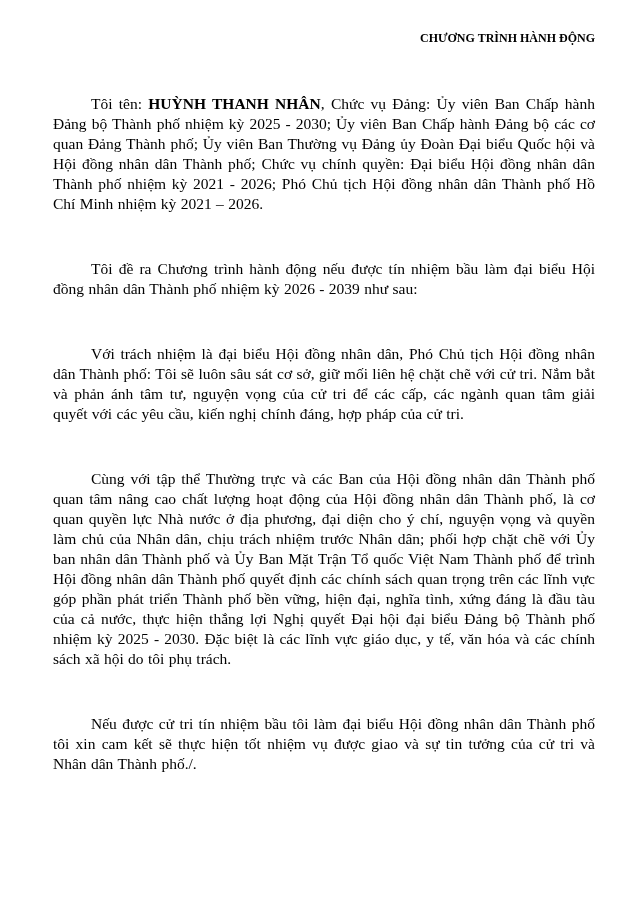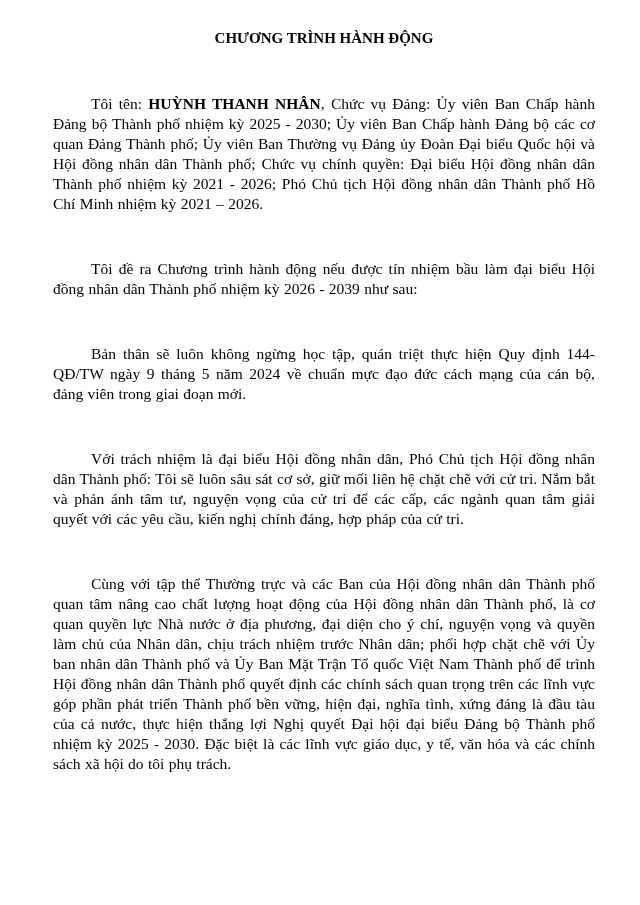--- a/index.html
+++ b/index.html
@@ -9,23 +9,23 @@
       height: 905px;
       background: #ffffff;
       color: #000000;
       padding: 27px 45px 0 53px;
       font-family: "Liberation Serif", "DejaVu Serif", serif;
       font-size: 15.5px;
       line-height: 20px;
       overflow: hidden;
     }
     .title {
-      text-align: center;
+      text-align: right;
       font-weight: bold;
-      font-size: 15px;
+      font-size: 12px;
       line-height: 22px;
       margin-bottom: 12px;
     }
     .page p {
       text-align: justify;
       text-indent: 38px;
       margin-bottom: 7px;
       word-spacing: 0.5px;
       margin-top: 45px;
     }
@@ -37,20 +37,20 @@
 <div class="page">
 
   <div class="title">
     <div>CHƯƠNG TRÌNH HÀNH ĐỘNG</div>
   </div>
 
   <p><span>Tôi tên: </span><span class="bold">HUỲNH THANH NHÂN</span><span>, Chức vụ Đảng: Ủy viên Ban Chấp hành Đảng bộ Thành phố nhiệm kỳ 2025 - 2030; Ủy viên Ban Chấp hành Đảng bộ các cơ quan Đảng Thành phố; Ủy viên Ban Thường vụ Đảng ủy Đoàn Đại biểu Quốc hội và Hội đồng nhân dân Thành phố; Chức vụ chính quyền: Đại biểu Hội đồng nhân dân Thành phố nhiệm kỳ 2021 - 2026; Phó Chủ tịch Hội đồng nhân dân Thành phố Hồ Chí Minh nhiệm kỳ 2021 – 2026.</span></p>
 
   <p>Tôi đề ra Chương trình hành động nếu được tín nhiệm bầu làm đại biểu Hội đồng nhân dân Thành phố nhiệm kỳ 2026 - 2039 như sau:</p>
 
-  <p>Bản thân sẽ luôn không ngừng học tập, quán triệt thực hiện Quy định 144-QĐ/TW ngày 9 tháng 5 năm 2024 về chuẩn mực đạo đức cách mạng của cán bộ, đảng viên trong giai đoạn mới.</p>
 
   <p>Với trách nhiệm là đại biểu Hội đồng nhân dân, Phó Chủ tịch Hội đồng nhân dân Thành phố: Tôi sẽ luôn sâu sát cơ sở, giữ mối liên hệ chặt chẽ với cử tri. Nắm bắt và phản ánh tâm tư, nguyện vọng của cử tri để các cấp, các ngành quan tâm giải quyết với các yêu cầu, kiến nghị chính đáng, hợp pháp của cử tri.</p>
 
   <p>Cùng với tập thể Thường trực và các Ban của Hội đồng nhân dân Thành phố quan tâm nâng cao chất lượng hoạt động của Hội đồng nhân dân Thành phố, là cơ quan quyền lực Nhà nước ở địa phương, đại diện cho ý chí, nguyện vọng và quyền làm chủ của Nhân dân, chịu trách nhiệm trước Nhân dân; phối hợp chặt chẽ với Ủy ban nhân dân Thành phố và Ủy Ban Mặt Trận Tổ quốc Việt Nam Thành phố để trình Hội đồng nhân dân Thành phố quyết định các chính sách quan trọng trên các lĩnh vực góp phần phát triển Thành phố bền vững, hiện đại, nghĩa tình, xứng đáng là đầu tàu của cả nước, thực hiện thắng lợi Nghị quyết Đại hội đại biểu Đảng bộ Thành phố nhiệm kỳ 2025 - 2030. Đặc biệt là các lĩnh vực giáo dục, y tế, văn hóa và các chính sách xã hội do tôi phụ trách.</p>
 
+  <p>Nếu được cử tri tín nhiệm bầu tôi làm đại biểu Hội đồng nhân dân Thành phố tôi xin cam kết sẽ thực hiện tốt nhiệm vụ được giao và sự tin tưởng của cử tri và Nhân dân Thành phố./.</p>
 
 </div>
 
 </body></html>

